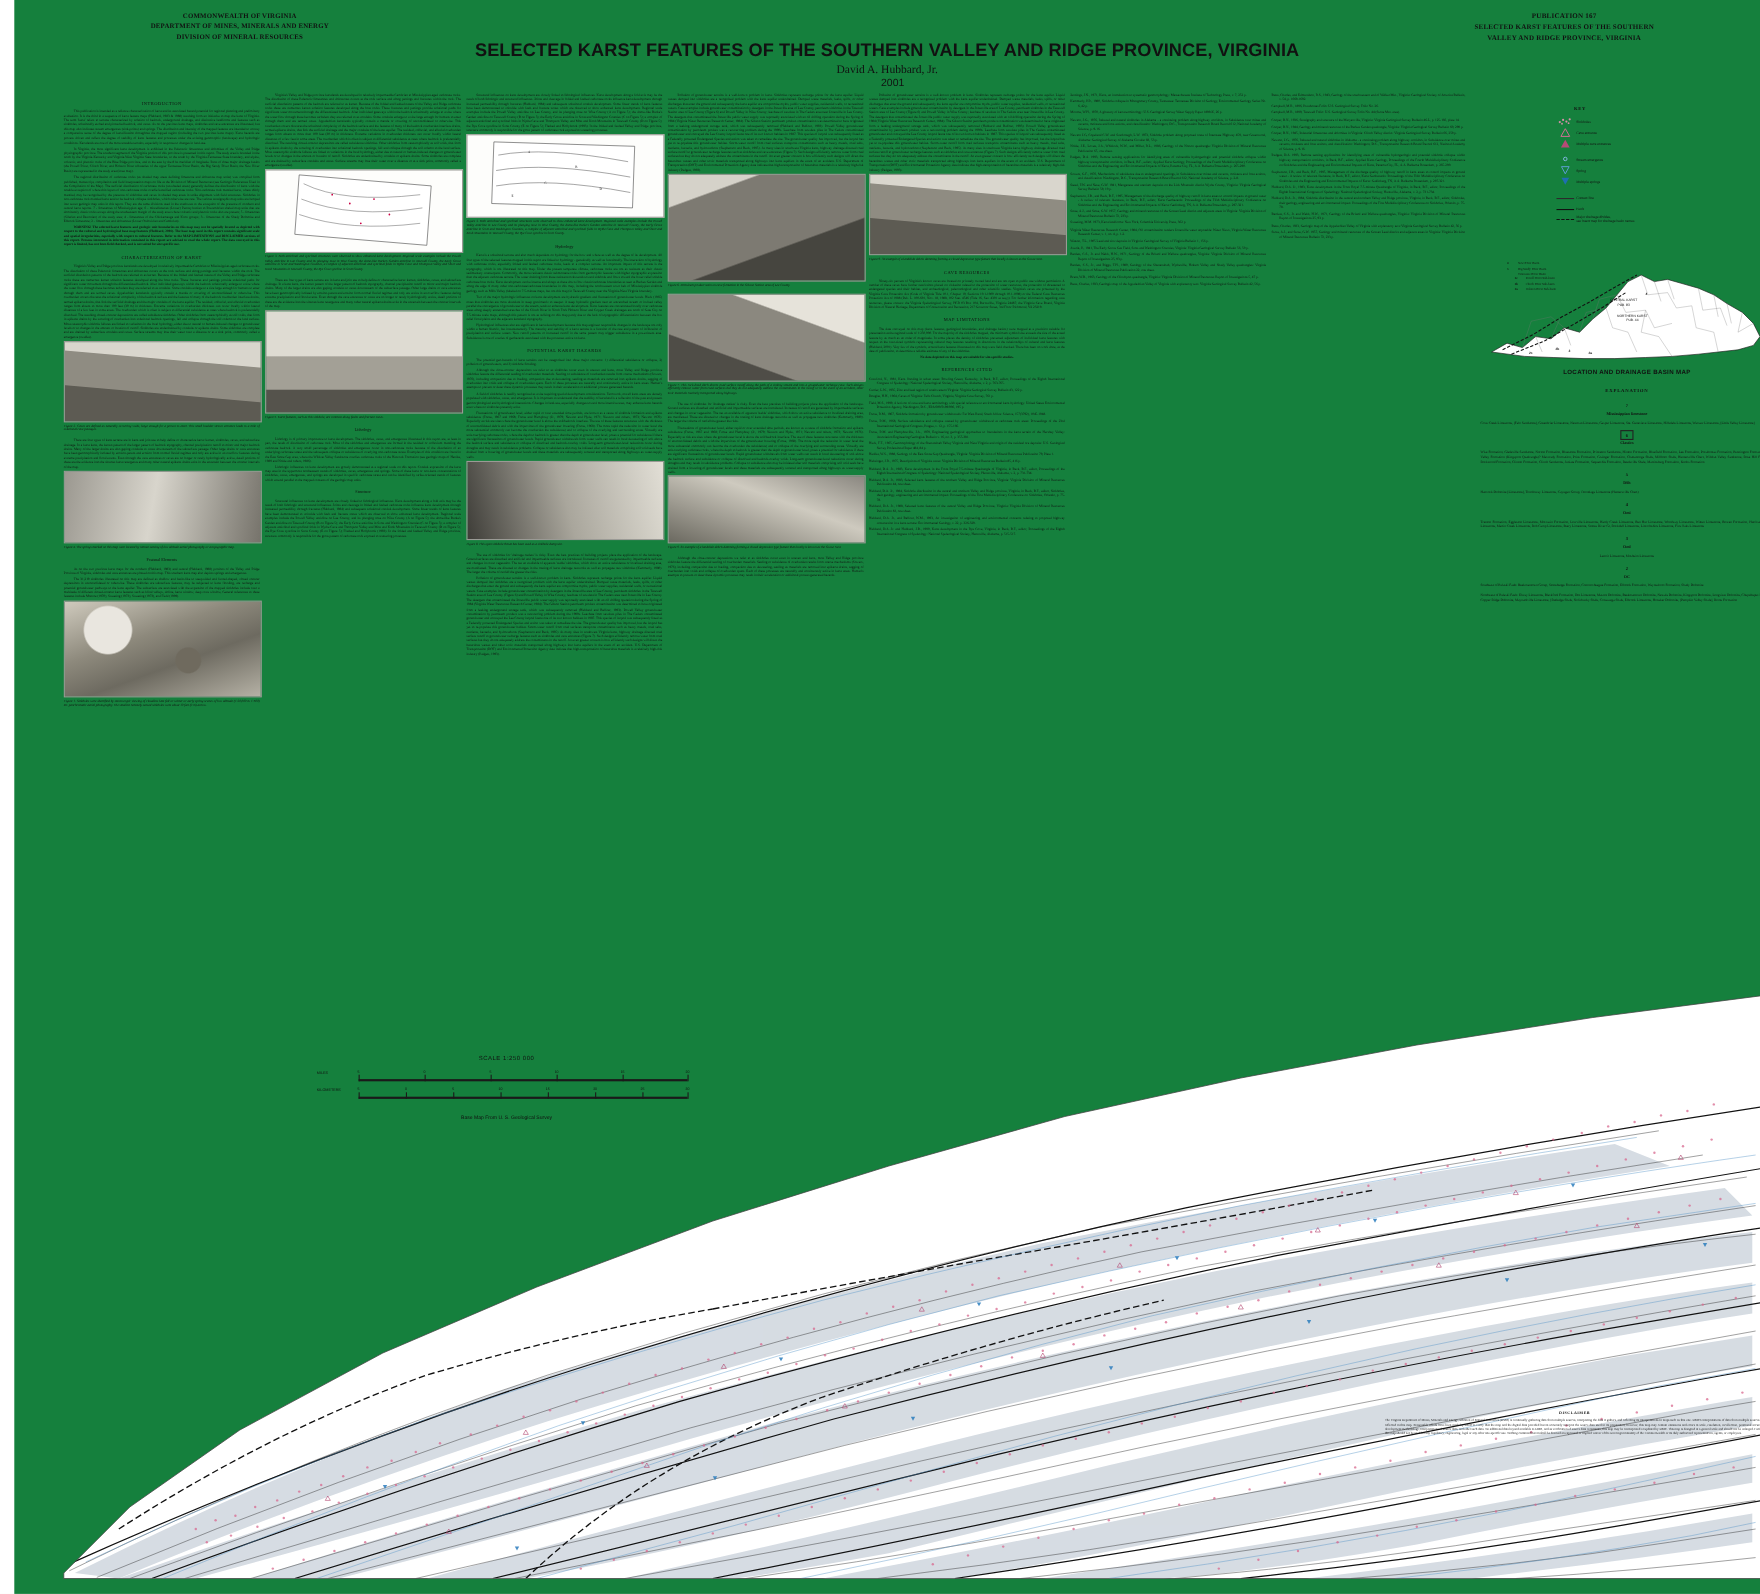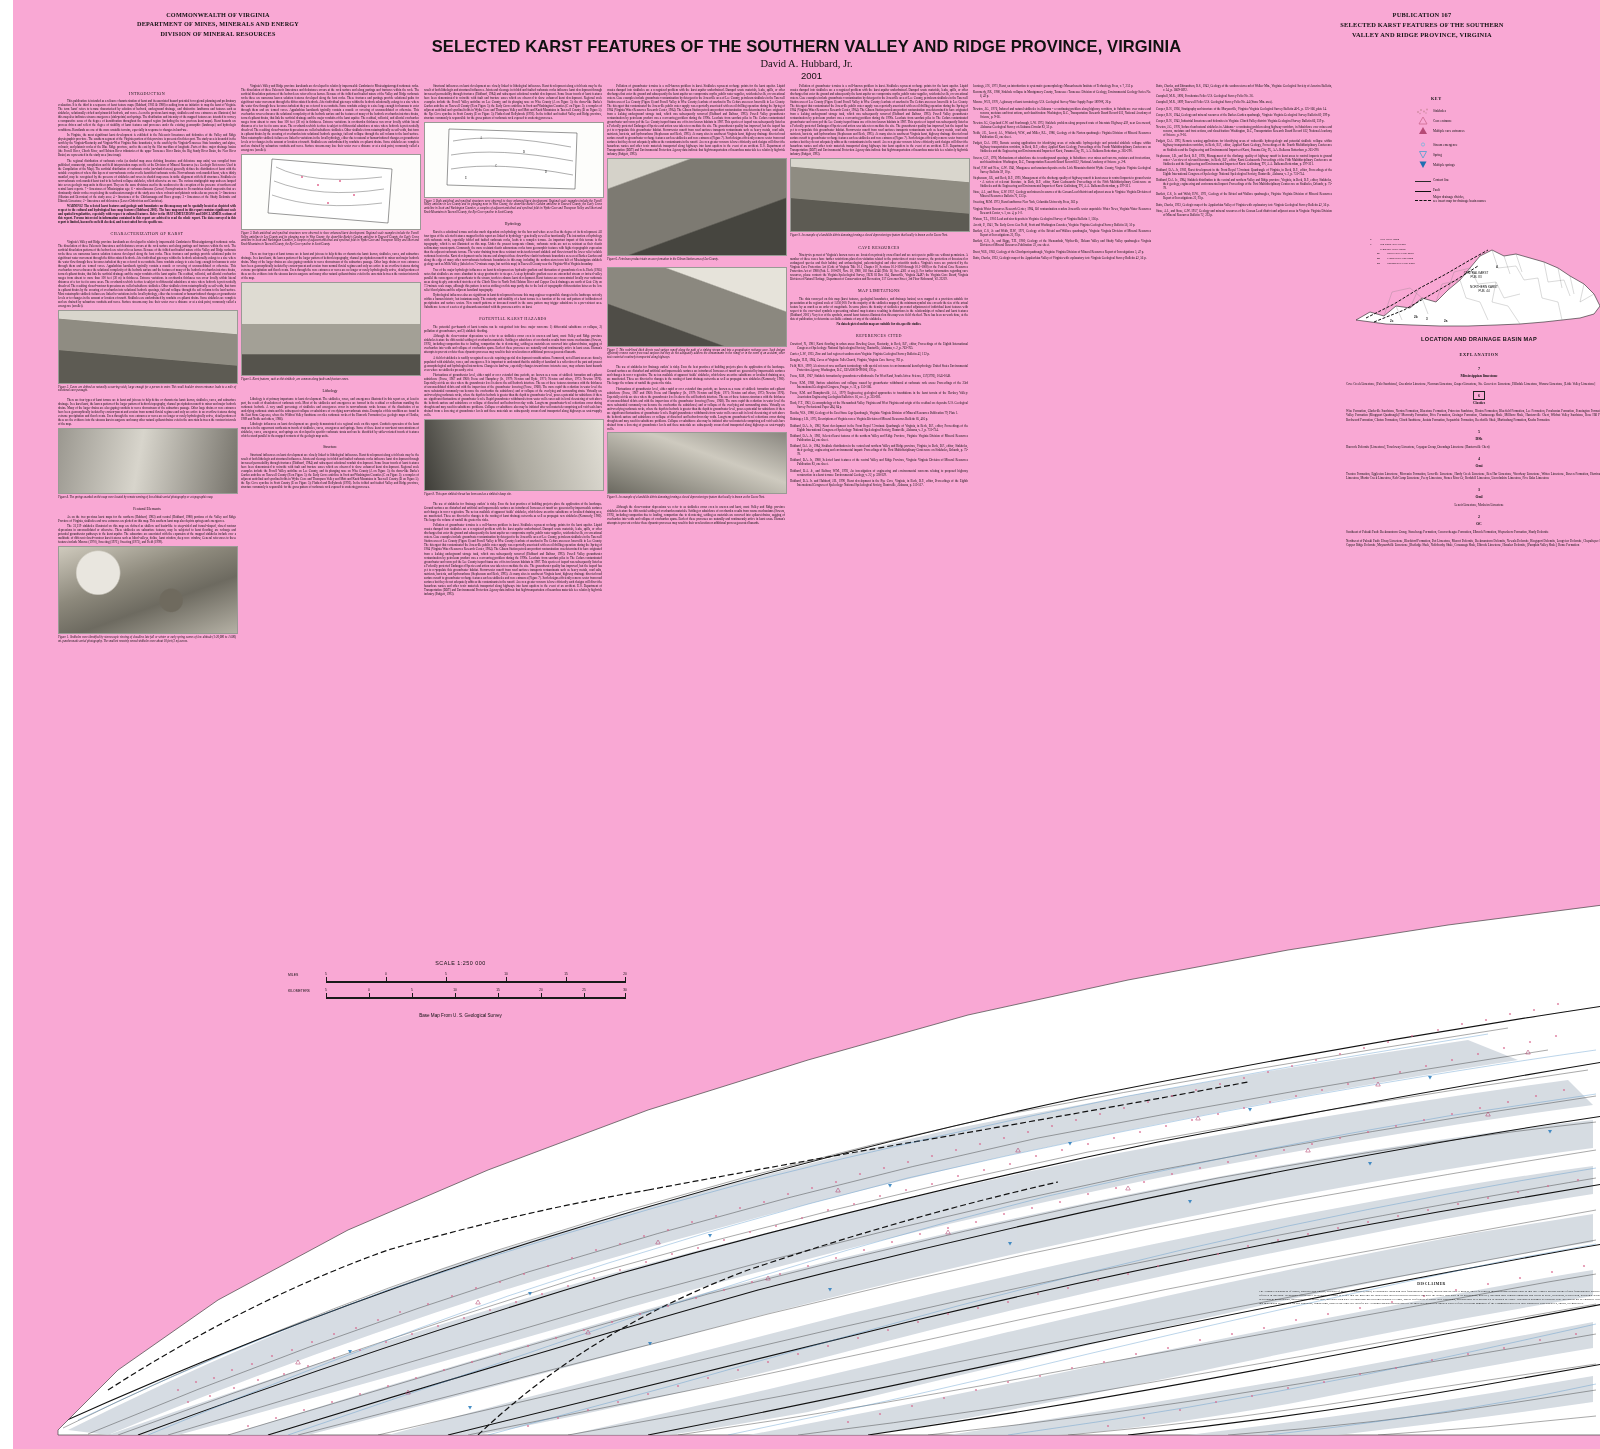--- a/index.html
+++ b/index.html
@@ -1,18 +1,18 @@
 <!DOCTYPE html>
 <html><head>
 <meta charset="utf-8">
 <style>
   html,body{margin:0;padding:0;background:#ffffff;}
   body{width:1600px;height:1449px;position:relative;overflow:hidden;
        font-family:"Liberation Serif",serif;color:#111;}
-  .poster{position:absolute;inset:0;background:#f9a8d4;margin-left:13px;}
+  .poster{position:absolute;inset:0;background:#15803d;margin-left:13px;}
 
   
   .agency{position:absolute;left:40px;top:10px;width:330px;text-align:center;
           font-family:"Liberation Serif",serif;font-weight:bold;font-size:6.2px;
           line-height:1.5;letter-spacing:.2px;}
   .pubblock{position:absolute;right:18px;top:10px;width:320px;text-align:center;
             font-weight:bold;font-size:6.4px;line-height:1.55;letter-spacing:.2px;}
   .maintitle{position:absolute;left:0;right:0;top:37px;text-align:center;
              font-family:"Liberation Sans",sans-serif;font-weight:bold;font-size:16.5px;
              letter-spacing:.1px;}

